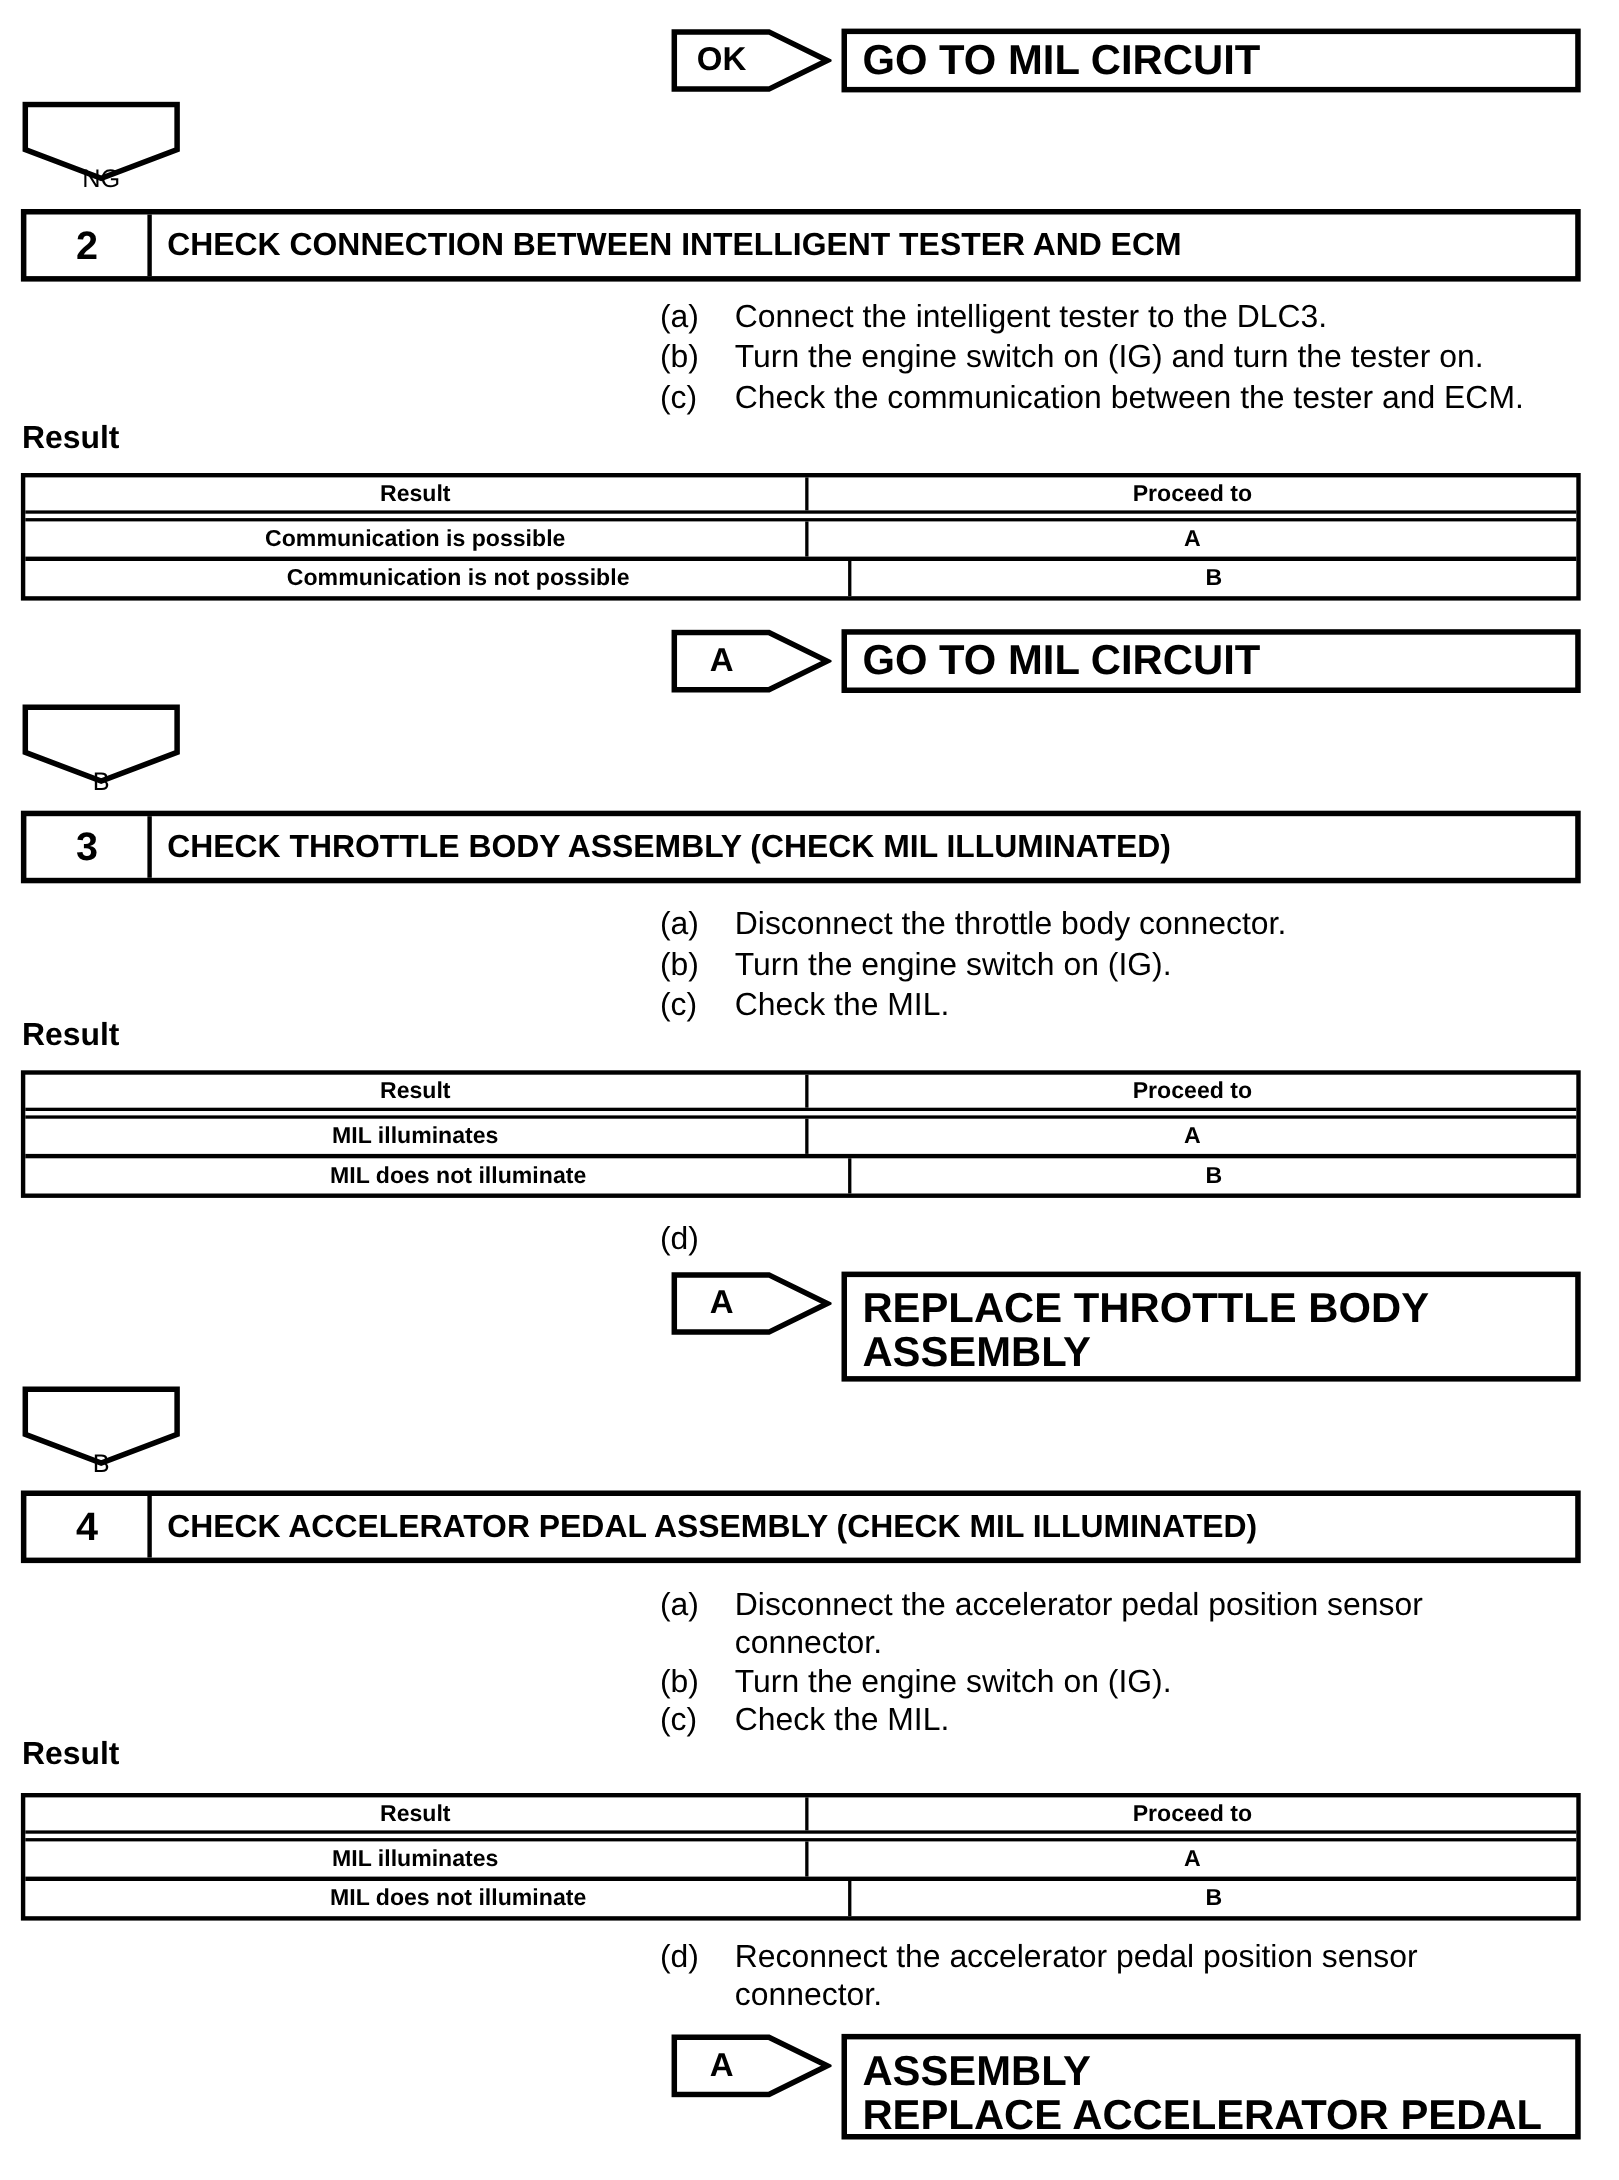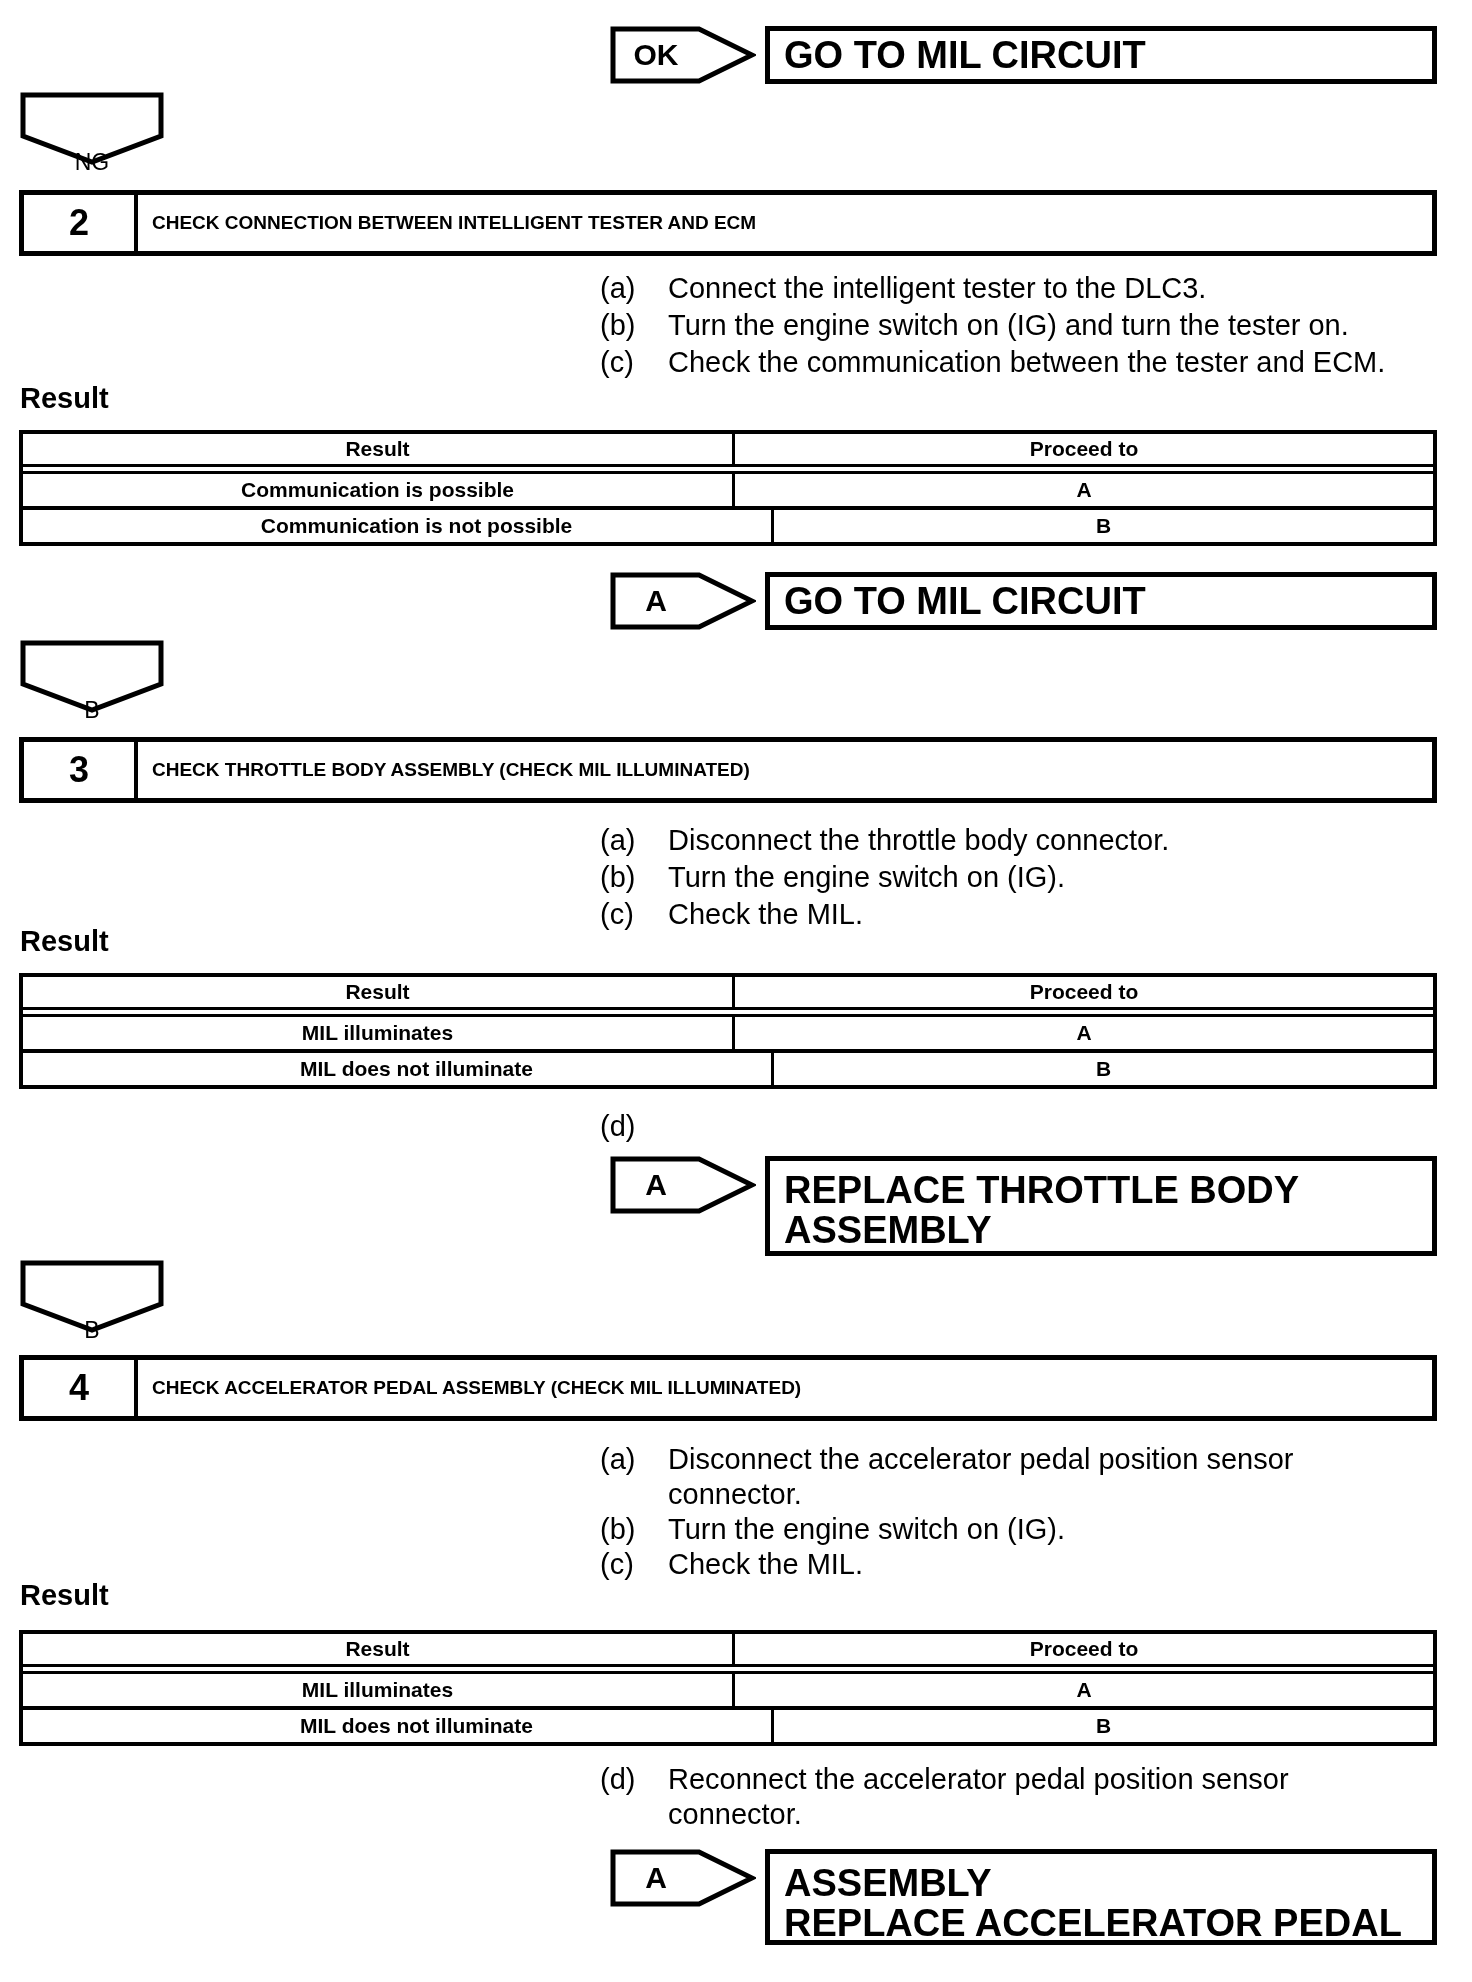--- a/index.html
+++ b/index.html
@@ -25,21 +25,21 @@
               display:flex;align-items:center;padding-left:14px;
               font-weight:bold;font-size:38px;}
   .action-box.tall{display:block;padding-top:9px;line-height:40px;}
 
   
   .step-header{position:absolute;left:19px;width:1418px;height:66px;border:5px solid #000;
                box-sizing:border-box;display:flex;background:#fff;}
   .step-num{width:110px;border-right:4px solid #000;display:flex;align-items:center;
             justify-content:center;font-weight:bold;font-size:36px;}
   .step-title{flex:1;display:flex;align-items:center;padding-left:14px;
-              font-weight:bold;font-size:19px;white-space:nowrap;}
+              font-weight:bold;font-size:29px;white-space:nowrap;}
 
   
   .inst{position:absolute;left:600px;font-size:29px;line-height:37px;}
   .inst-row{display:flex;}
   .inst-label{width:68px;flex:0 0 68px;}
   .inst-text span{display:block;}
 
   .result-label{position:absolute;left:20px;font-weight:bold;font-size:29px;}
 
   

